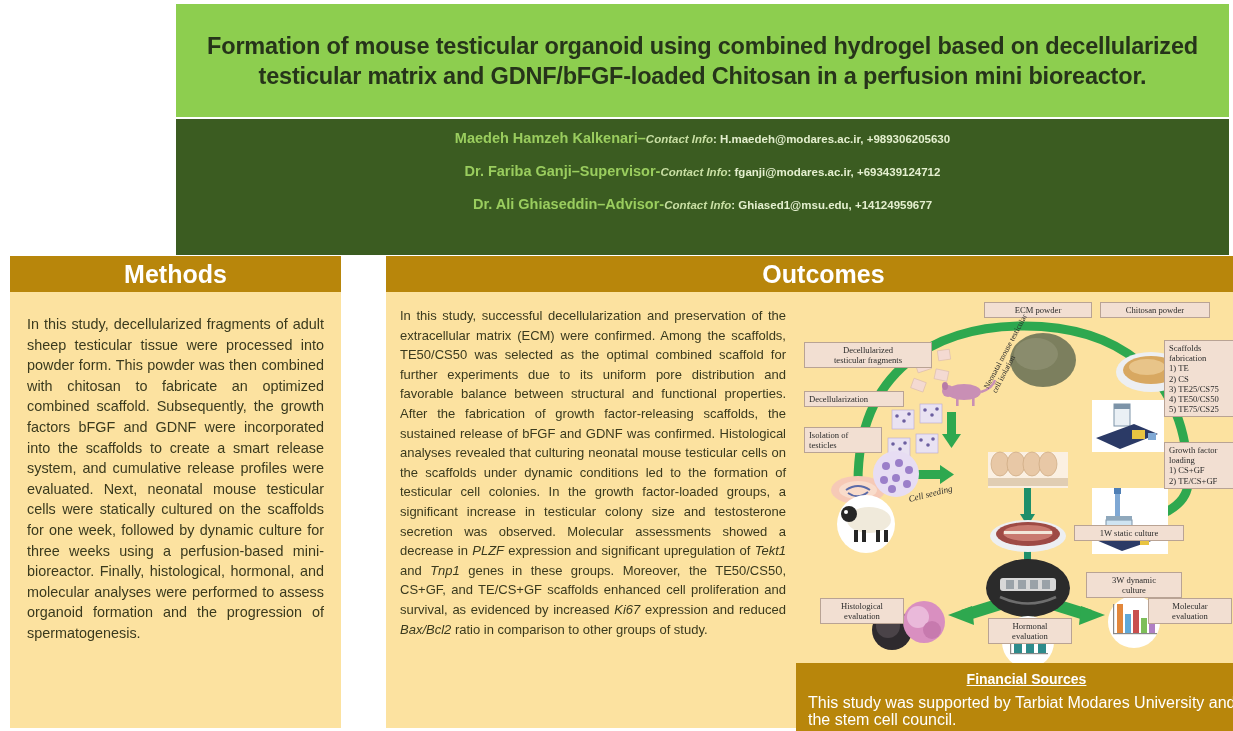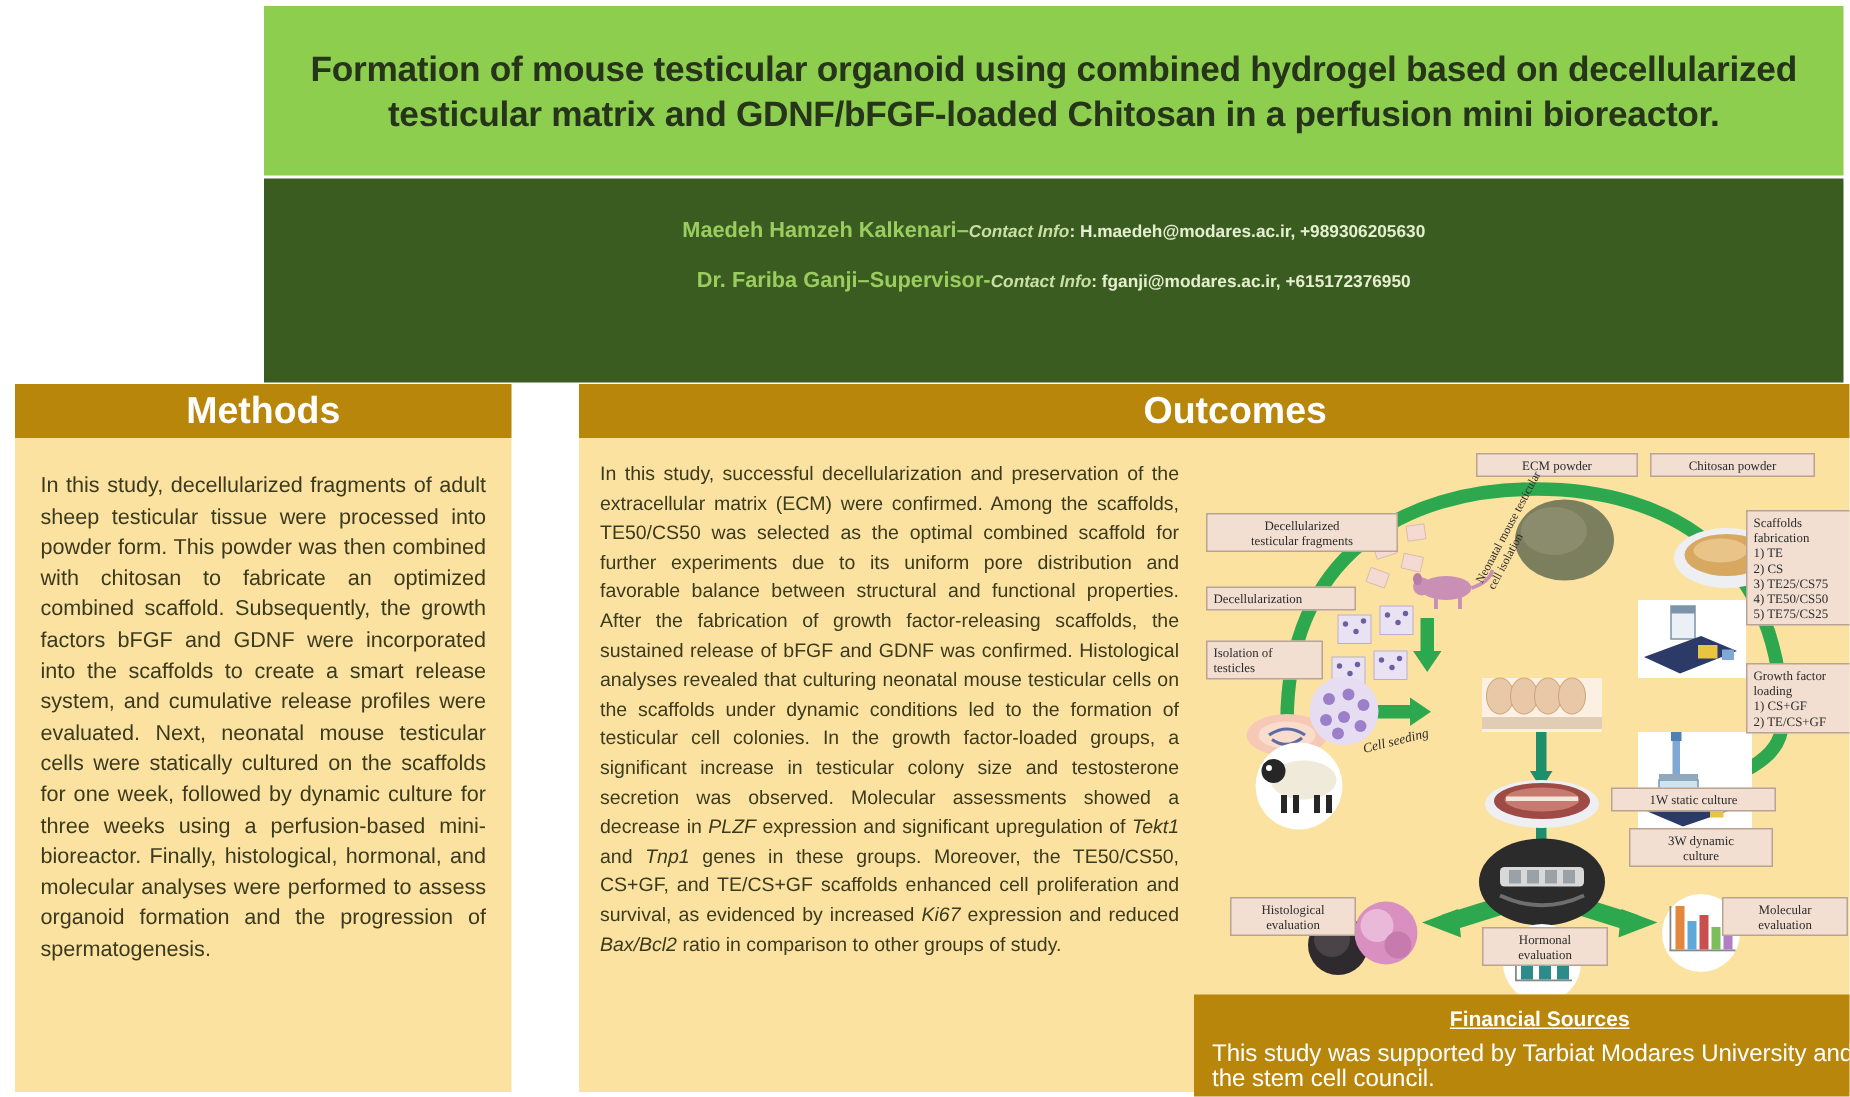--- a/index.html
+++ b/index.html
@@ -17,21 +17,21 @@
   .logo-name{margin-top:2px;text-align:center;color:#0F7B3E;font-weight:bold;font-size:15px;line-height:16px;
              font-family:"Liberation Sans", sans-serif;}
   .logo-name .l2{display:block;}
 
   .title-banner{position:absolute;left:176px;top:4px;width:1053px;height:113px;background:#8DCE4F;
                 display:flex;align-items:center;justify-content:center;box-sizing:border-box;padding:2px 14px;}
   .title-banner h1{margin:0;text-align:center;color:#26341A;font-size:23.5px;line-height:30px;font-weight:bold;
                    font-family:"Liberation Sans", sans-serif;letter-spacing:-0.2px;}
 
   .authors-block{position:absolute;left:176px;top:119px;width:1053px;height:136px;background:#3B5C21;
-                 box-sizing:border-box;padding:22px 10px 0 10px;
+                 box-sizing:border-box;padding:6px 10px 0 10px;
                  display:flex;flex-direction:column;justify-content:flex-start;}
   .author-line{text-align:center;color:#9ACD5E;margin:0 0 3px 0;white-space:nowrap;line-height:15px;}
   .author-line .nm{font-weight:bold;font-size:14.5px;color:#9ACD5E;}
   .author-line .ci{font-weight:bold;font-style:italic;font-size:11.5px;color:#C9DFA4;}
   .author-line .det{font-size:11.5px;color:#E4EFCF;font-weight:bold;}
   .al-1{margin-top:5px;}
   .al-2{margin-top:13px;}
   .al-3{margin-top:13px;}
   .al-4{margin-top:13px;}
 
@@ -78,21 +78,24 @@
 
   <div class="title-banner">
     <h1>Formation of mouse testicular organoid using combined hydrogel based on decellularized testicular matrix and GDNF/bFGF-loaded Chitosan in a perfusion mini bioreactor.</h1>
   </div>
 
   <div class="authors-block">
     <div class="author-line al-1">
       <span class="nm">Maedeh Hamzeh Kalkenari</span><span class="nm">–</span><span class="ci">Contact Info</span><span class="det">: H.maedeh@modares.ac.ir, +989306205630</span>
     </div>
     <div class="author-line al-3">
-      <span class="nm">Dr. Fariba Ganji–Supervisor</span><span class="nm">-</span><span class="ci">Contact Info</span><span class="det">: fganji@modares.ac.ir, +615172376950</span>
+      <span class="nm">Dr. Fariba Ganji–Supervisor</span><span class="nm">-</span><span class="ci">Contact Info</span><span class="det">: fganji@modares.ac.ir, +693439124712</span>
+    </div>
+    <div class="author-line al-4">
+      <span class="nm">Dr. Ali Ghiaseddin–Advisor</span><span class="nm">-</span><span class="ci">Contact Info</span><span class="det">: Ghiased1@msu.edu, +14124959677</span>
     </div>
   </div>
 
   <div class="col-methods">
     <div class="sec-head">
       <span>Methods</span>
     </div>
     <div class="sec-body methods-body">
       <p>In this study, decellularized fragments of adult sheep testicular tissue were processed into powder form. This powder was then combined with chitosan to fabricate an optimized combined scaffold. Subsequently, the growth factors bFGF and GDNF were incorporated into the scaffolds to create a smart release system, and cumulative release profiles were evaluated. Next, neonatal mouse testicular cells were statically cultured on the scaffolds for one week, followed by dynamic culture for three weeks using a perfusion-based mini-bioreactor. Finally, histological, hormonal, and molecular analyses were performed to assess organoid formation and the progression of spermatogenesis.</p>
     </div>
@@ -312,21 +315,21 @@
             <div>1) CS+GF</div>
             <div>2) TE/CS+GF</div>
           </div>
 
           <div class="rot" style="left:186px;top:94px;width:96px;transform:rotate(-62deg);">Neonatal mouse testicular cell isolation</div>
 
           <div class="plain" style="left:112px;top:196px;width:50px;transform:rotate(-14deg);">Cell seeding</div>
 
           <div class="lbl center" style="left:278px;top:233px;width:110px;">1W static culture</div>
 
-          <div class="lbl center" style="left:290px;top:260px;width:96px;white-space:pre-line;">3W dynamic
+          <div class="lbl center" style="left:290px;top:280px;width:96px;white-space:pre-line;">3W dynamic
 culture</div>
 
           <div class="lbl center" style="left:24px;top:306px;width:84px;white-space:pre-line;">Histological
 evaluation</div>
 
           <div class="lbl center" style="left:192px;top:326px;width:84px;white-space:pre-line;">Hormonal
 evaluation</div>
 
           <div class="lbl center" style="left:352px;top:306px;width:84px;white-space:pre-line;">Molecular
 evaluation</div>

